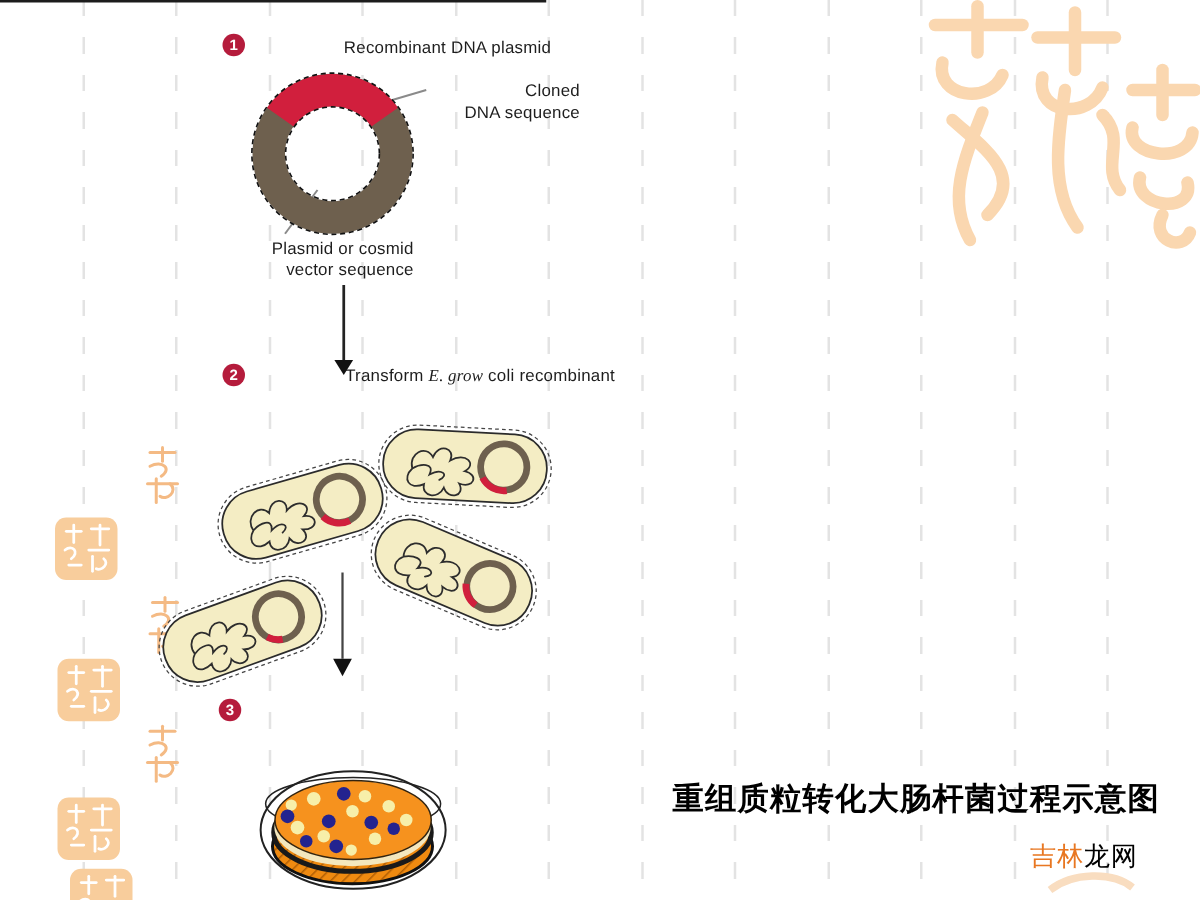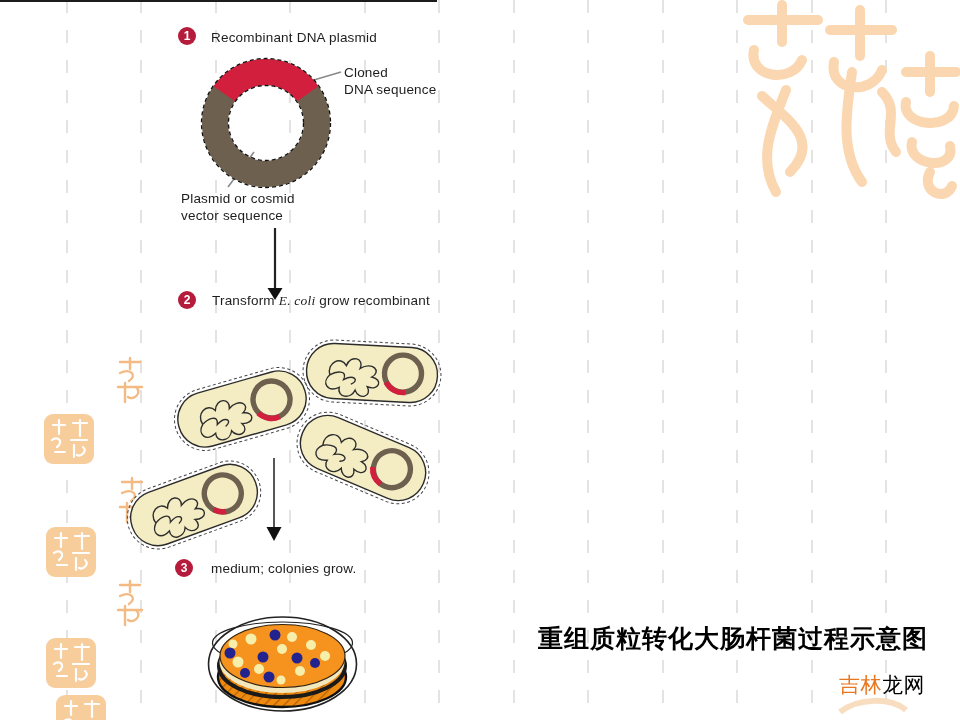--- a/index.html
+++ b/index.html
@@ -21,32 +21,33 @@
   .top-line{position:absolute;left:0;top:0;width:437px;height:2px;background:#1c1c1c;}
   
   .badge{
     position:absolute; width:18px; height:18px; border-radius:50%;
     background:var(--badge-red); color:#fff; font-weight:bold; font-size:12px;
     line-height:18px; text-align:center;
   }
   .figtext{
     position:absolute; color:#1d1d1d; font-size:13.5px; line-height:1.28;
     letter-spacing:.2px;
+    text-align:right;
   }
   .figtext i{font-family:"Liberation Serif",serif;}
   .cell{position:absolute; width:140px; height:64px;}
   .caption{
     position:absolute; left:538px; top:622px; font-family:"Liberation Serif",serif;
     font-weight:bold; font-size:25px; color:#000; letter-spacing:1px; white-space:nowrap;
   }
   .brand{
     position:absolute; left:824px; top:671px; font-size:21px; letter-spacing:.5px;
     white-space:nowrap; color:#000;
   }
-  .brand .b1{color:var(--brand-orange);margin-left:15px;}
+  .brand .b1{color:var(--brand-orange);}
   .abs{position:absolute;}
   svg{display:block;overflow:visible;}
 </style>
 </head>
 <body>
 
 <div class="slide">
 
   <svg width="0" height="0" aria-hidden="true">
     <defs>
@@ -163,21 +164,21 @@
     <div>DNA sequence</div>
   </div>
 
   <div class="figtext" style="left:181px;top:190px;width:150px">
     <div>Plasmid or cosmid</div>
     <div>vector sequence</div>
   </div>
 
   <div class="badge" style="left:178px;top:291px">2</div>
   <div class="figtext" style="left:212px;top:292px;width:280px">
-    <div><span>Transform </span><i>E. coli</i><span> grow recombinant</span></div>
+    <div><span>Transform </span><i>E. grow</i><span> coli recombinant</span></div>
   </div>
 
   <div class="cell" style="left:172px;top:377px;transform:rotate(-16deg)">
     <svg width="140" height="64" viewBox="0 0 140 64">
       <rect x="1" y="1" width="138" height="62" rx="31" fill="none" stroke="#444" stroke-width="1" stroke-dasharray="3 2.5"></rect>
       <rect x="4.5" y="4.5" width="131" height="55" rx="27" fill="var(--cell-fill)" stroke="#2b2b2b" stroke-width="1.4"></rect>
       <path d="M28 36 C24 24 38 16 44 26 C48 14 62 18 58 28 C70 20 80 30 70 36 C82 38 78 50 66 46 C72 56 58 60 54 50 C50 60 36 58 38 48 C26 54 20 44 28 36 C34 32 46 30 42 40 C52 34 58 40 50 44" fill="none" stroke="#2d2d2d" stroke-width="1.4" stroke-linecap="round"></path>
       <circle cx="101" cy="31" r="18.5" fill="none" stroke="var(--vector-brown)" stroke-width="5.4"></circle>
       <path d="M84.5 40.5 A19 19 0 0 0 104.3 49.7" fill="none" stroke="var(--cloned-red)" stroke-width="5.4"></path>
     </svg>
@@ -208,21 +209,20 @@
       <rect x="1" y="1" width="138" height="62" rx="31" fill="none" stroke="#444" stroke-width="1" stroke-dasharray="3 2.5"></rect>
       <rect x="4.5" y="4.5" width="131" height="55" rx="27" fill="var(--cell-fill)" stroke="#2b2b2b" stroke-width="1.4"></rect>
       <path d="M28 36 C24 24 38 16 44 26 C48 14 62 18 58 28 C70 20 80 30 70 36 C82 38 78 50 66 46 C72 56 58 60 54 50 C50 60 36 58 38 48 C26 54 20 44 28 36 C34 32 46 30 42 40 C52 34 58 40 50 44" fill="none" stroke="#2d2d2d" stroke-width="1.4" stroke-linecap="round"></path>
       <circle cx="101" cy="31" r="18.5" fill="none" stroke="var(--vector-brown)" stroke-width="5.4"></circle>
       <path d="M87 43 A19 19 0 0 0 98 48.9" fill="none" stroke="var(--cloned-red)" stroke-width="5.4"></path>
     </svg>
   </div>
 
   <div class="badge" style="left:175px;top:559px">3</div>
   <div class="figtext" style="left:211px;top:560px;width:220px">
-    <div>medium; colonies grow.</div>
   </div>
 
   <svg class="abs" style="left:203px;top:607px" width="160" height="110" viewBox="0 0 160 110">
     <defs>
       <pattern id="hatch" width="7" height="7" patternTransform="rotate(45)" patternUnits="userSpaceOnUse">
         <rect width="7" height="7" fill="#ef8a10"></rect>
         <line x1="0" y1="0" x2="0" y2="7" stroke="#b05e04" stroke-width="2.4"></line>
       </pattern>
     </defs>
     <ellipse cx="79.5" cy="57" rx="74" ry="47" fill="#ffffff" stroke="#222" stroke-width="1.6"></ellipse>

